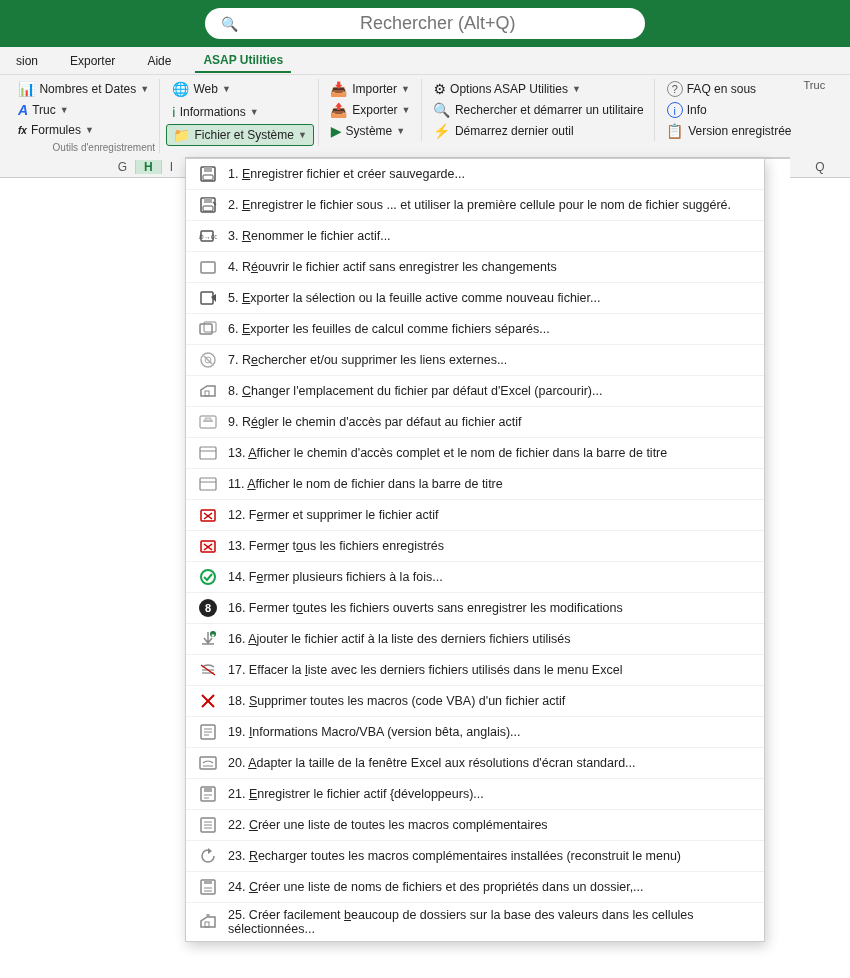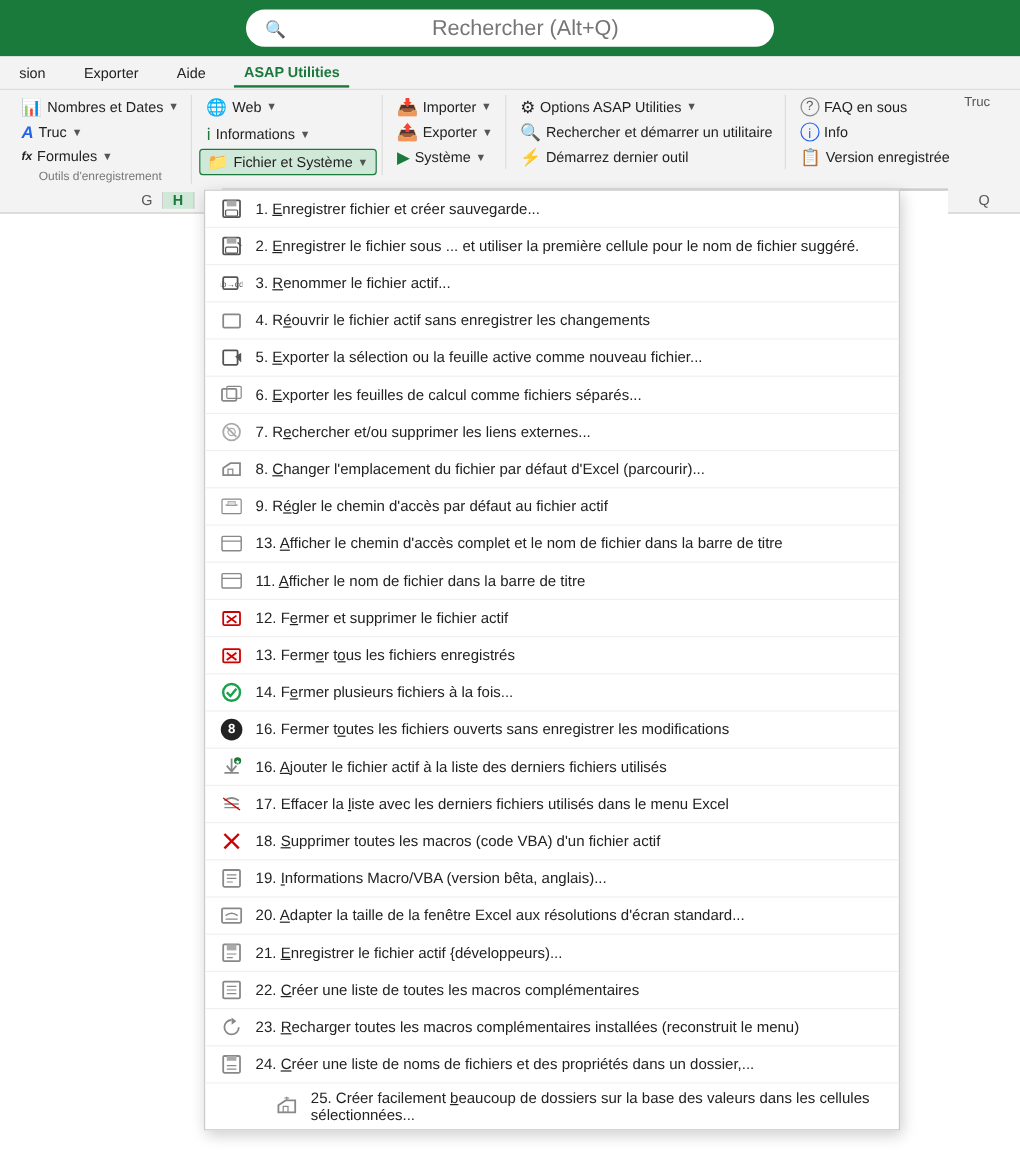--- a/index.html
+++ b/index.html
@@ -60,21 +60,21 @@
     }
     .ribbon-row {
       display: flex;
       align-items: flex-start;
       gap: 2px;
     }
     .ribbon-group-label {
       font-size: 10px;
       color: #777;
       margin-top: 2px;
-      text-align: center;
+      text-align: right;
       width: 100%;
     }
     .ribbon-btn {
       display: flex;
       align-items: center;
       gap: 4px;
       padding: 2px 6px;
       cursor: pointer;
       border-radius: 3px;
       font-size: 12px;
@@ -90,38 +90,38 @@
       border-right: 1px solid #ddd;
     }
     .ribbon-col:last-child { border-right: none; }
     .chevron { font-size: 9px; color: #555; }
     .ribbon-icon { font-size: 14px; }
 
     
     .dropdown-menu {
       position: absolute;
       top: 158px;
-      left: 170px;
+      left: 185px;
       width: 580px;
       background: white;
       border: 1px solid #ccc;
       box-shadow: 2px 4px 12px rgba(0,0,0,0.2);
       z-index: 100;
     }
     .menu-item {
       display: flex;
       align-items: center;
       padding: 5px 12px;
       cursor: pointer;
       gap: 10px;
       font-size: 12.5px;
       color: #222;
       border-bottom: 1px solid #f0f0f0;
     }
-    .menu-item:last-child { border-bottom: none; margin-left: 46px; }
+    .menu-item:last-child { border-bottom: none; }
     .menu-icon {
       width: 20px;
       height: 20px;
       display: flex;
       align-items: center;
       justify-content: center;
       flex-shrink: 0;
       font-size: 14px;
     }
     .menu-text { flex: 1; }

